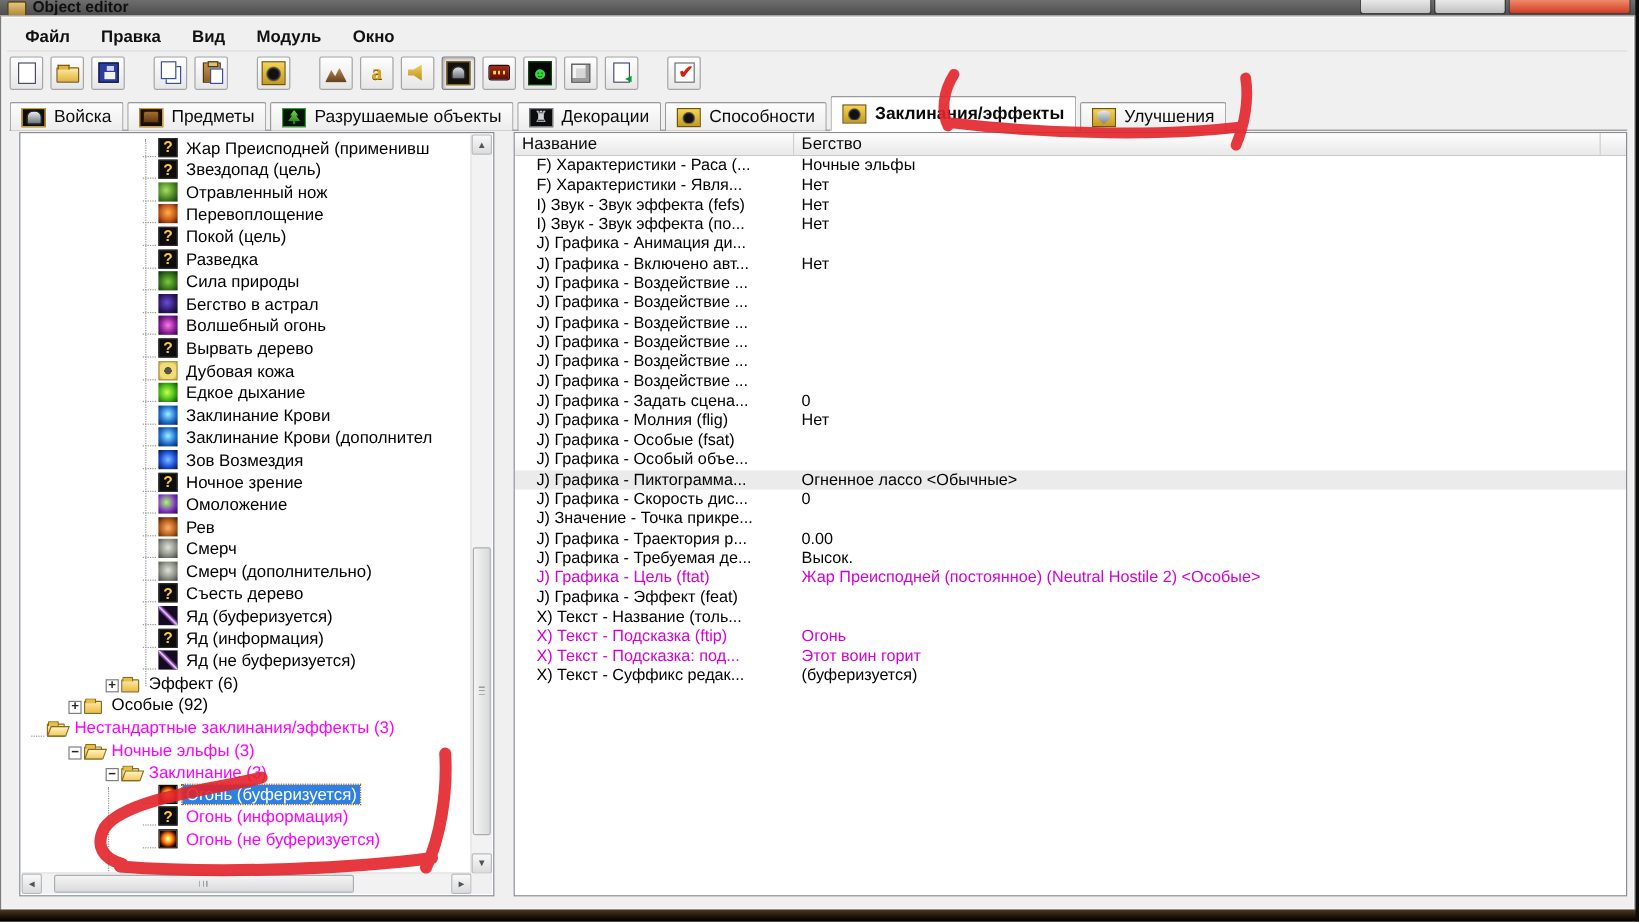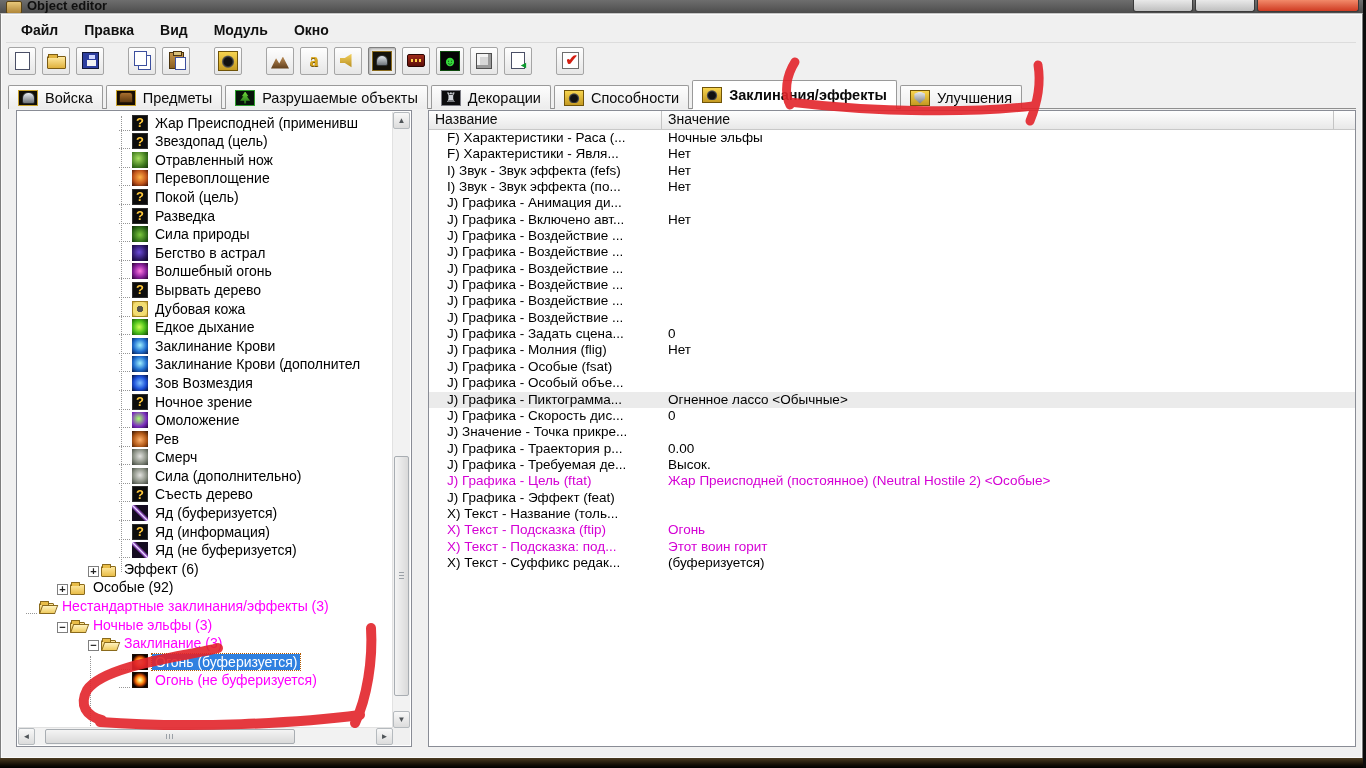--- a/index.html
+++ b/index.html
@@ -389,21 +389,21 @@
       <div class="tree-row">
         <span class="spacer" style="width: 101px;"></span>
         <span class="hstub"></span>
         <span class="t-ico ti-tornado-gray"></span>
         <span class="t-label">Смерч</span>
       </div>
       <div class="tree-row">
         <span class="spacer" style="width: 101px;"></span>
         <span class="hstub"></span>
         <span class="t-ico ti-tornado-gray"></span>
-        <span class="t-label">Сила (дополнительно)</span>
+        <span class="t-label">Смерч (дополнительно)</span>
       </div>
       <div class="tree-row">
         <span class="spacer" style="width: 101px;"></span>
         <span class="hstub"></span>
         <span class="t-ico ti-question"></span>
         <span class="t-label">Съесть дерево</span>
       </div>
       <div class="tree-row">
         <span class="spacer" style="width: 101px;"></span>
         <span class="hstub"></span>
@@ -450,20 +450,26 @@
         <span class="spacer" style="width: 70px;"></span>
         <span class="expander">−</span>
         <span class="t-ico ti-folder-open"></span>
         <span class="t-label">Заклинание (3)</span>
       </div>
       <div class="tree-row custom selected">
         <span class="spacer" style="width: 101px;"></span>
         <span class="hstub"></span>
         <span class="t-ico ti-fire"></span>
         <span class="t-label">Огонь (буферизуется)</span>
+      </div>
+      <div class="tree-row custom">
+        <span class="spacer" style="width: 101px;"></span>
+        <span class="hstub"></span>
+        <span class="t-ico ti-question"></span>
+        <span class="t-label">Огонь (информация)</span>
       </div>
       <div class="tree-row custom">
         <span class="spacer" style="width: 101px;"></span>
         <span class="hstub"></span>
         <span class="t-ico ti-fire"></span>
         <span class="t-label">Огонь (не буферизуется)</span>
       </div>
     </div>
   <div class="vsb">
     <div class="sb-btn" style="top:0;left:0">▲</div>
@@ -480,21 +486,21 @@
     <div class="sb-btn" style="right:0;top:0">►</div>
   </div>
   <div class="sb-corner"></div>
 </div>
 
 <div style="position:absolute;left:412px;top:110px;width:16px;height:637px"></div>
 
 <div class="grid-panel">
   <div class="grid-header">
     <div class="gh-cell gh-name">Название</div>
-    <div class="gh-cell gh-value">Значение</div>
+    <div class="gh-cell gh-value">Бегство</div>
     <div class="gh-cell gh-stub"></div>
   </div>
   <div class="grid-rows">
       <div class="g-row">
         <div class="g-name">F) Характеристики - Раса (...</div>
         <div class="g-value">Ночные эльфы</div>
       </div>
       <div class="g-row">
         <div class="g-name">F) Характеристики - Явля...</div>
         <div class="g-value">Нет</div>

